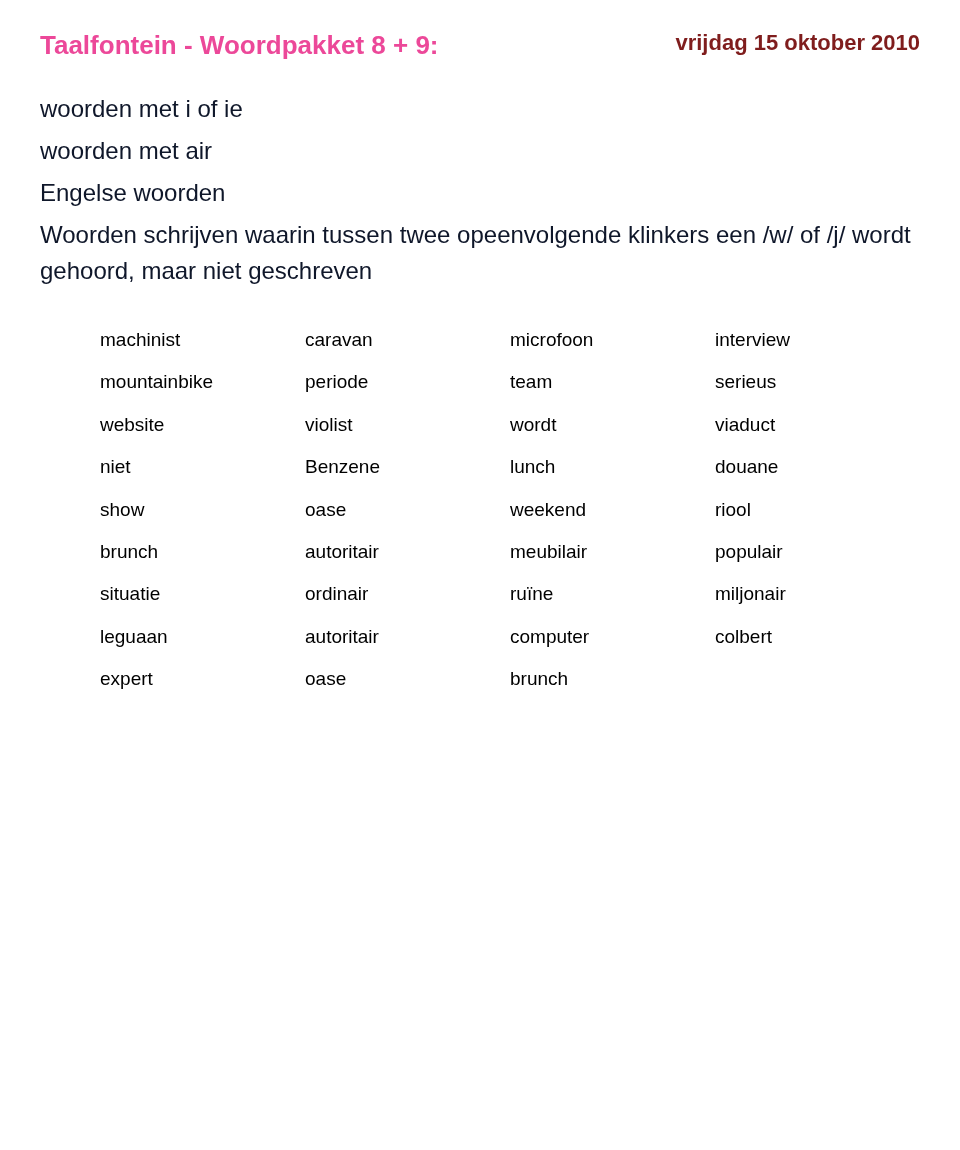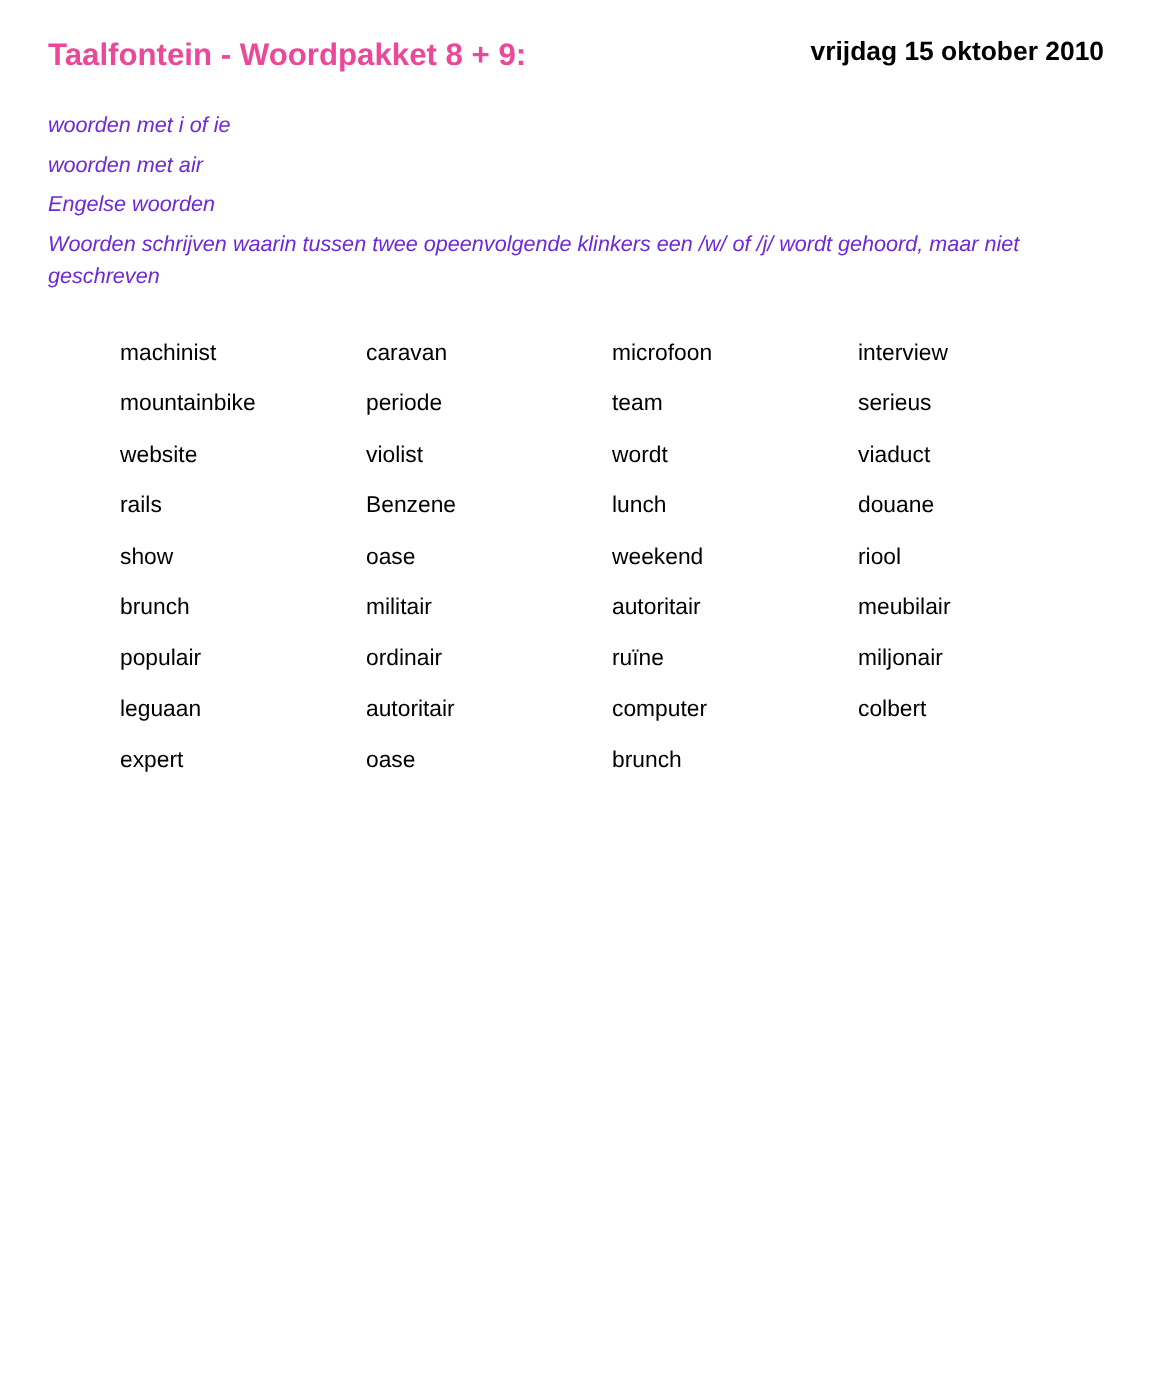--- a/index.html
+++ b/index.html
@@ -27,33 +27,32 @@
 
     .title {
       font-size: 26px;
       font-weight: bold;
       color: #ec4899;
     }
 
     .date {
       font-size: 22px;
       font-weight: bold;
-      color: #000000;
+      color: #7f1d1d;
     }
 
     .subtitle-section {
       margin-bottom: 20px;
     }
 
     .subtitle-line {
-      font-size: 18px;
-      color: #6d28d9;
+      font-size: 24px;
+      color: #0f172a;
       margin-bottom: 6px;
       line-height: 1.5;
-      font-style: italic;
     }
 
     .words-grid {
       display: grid;
       grid-template-columns: 1fr 1fr 1fr 1fr;
       margin-top: 30px;
       padding-left: 60px;
       gap: 0;
     }
 
@@ -85,33 +84,33 @@
     <div class="word-item">microfoon</div>
     <div class="word-item">interview</div>
     <div class="word-item">mountainbike</div>
     <div class="word-item">periode</div>
     <div class="word-item">team</div>
     <div class="word-item">serieus</div>
     <div class="word-item">website</div>
     <div class="word-item">violist</div>
     <div class="word-item">wordt</div>
     <div class="word-item">viaduct</div>
-    <div class="word-item">rails</div>
+    <div class="word-item">niet</div>
     <div class="word-item">Benzene</div>
     <div class="word-item">lunch</div>
     <div class="word-item">douane</div>
     <div class="word-item">show</div>
     <div class="word-item">oase</div>
     <div class="word-item">weekend</div>
     <div class="word-item">riool</div>
     <div class="word-item">brunch</div>
-    <div class="word-item">militair</div>
     <div class="word-item">autoritair</div>
     <div class="word-item">meubilair</div>
     <div class="word-item">populair</div>
+    <div class="word-item">situatie</div>
     <div class="word-item">ordinair</div>
     <div class="word-item">ruïne</div>
     <div class="word-item">miljonair</div>
     <div class="word-item">leguaan</div>
     <div class="word-item">autoritair</div>
     <div class="word-item">computer</div>
     <div class="word-item">colbert</div>
     <div class="word-item">expert</div>
     <div class="word-item">oase</div>
     <div class="word-item">brunch</div>

